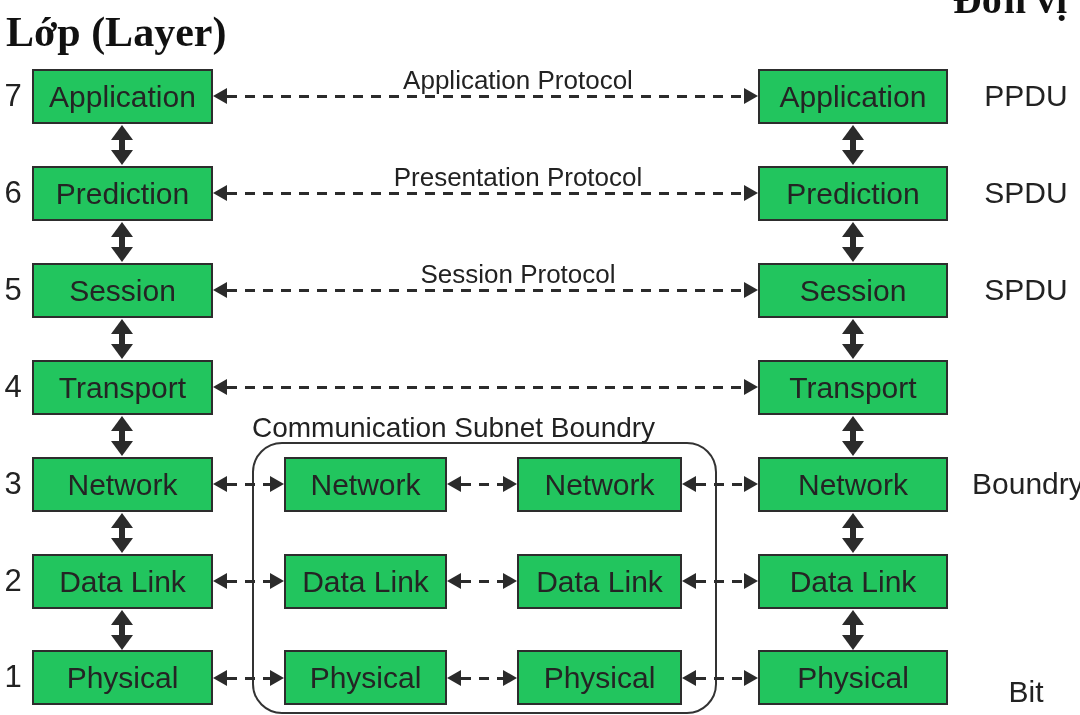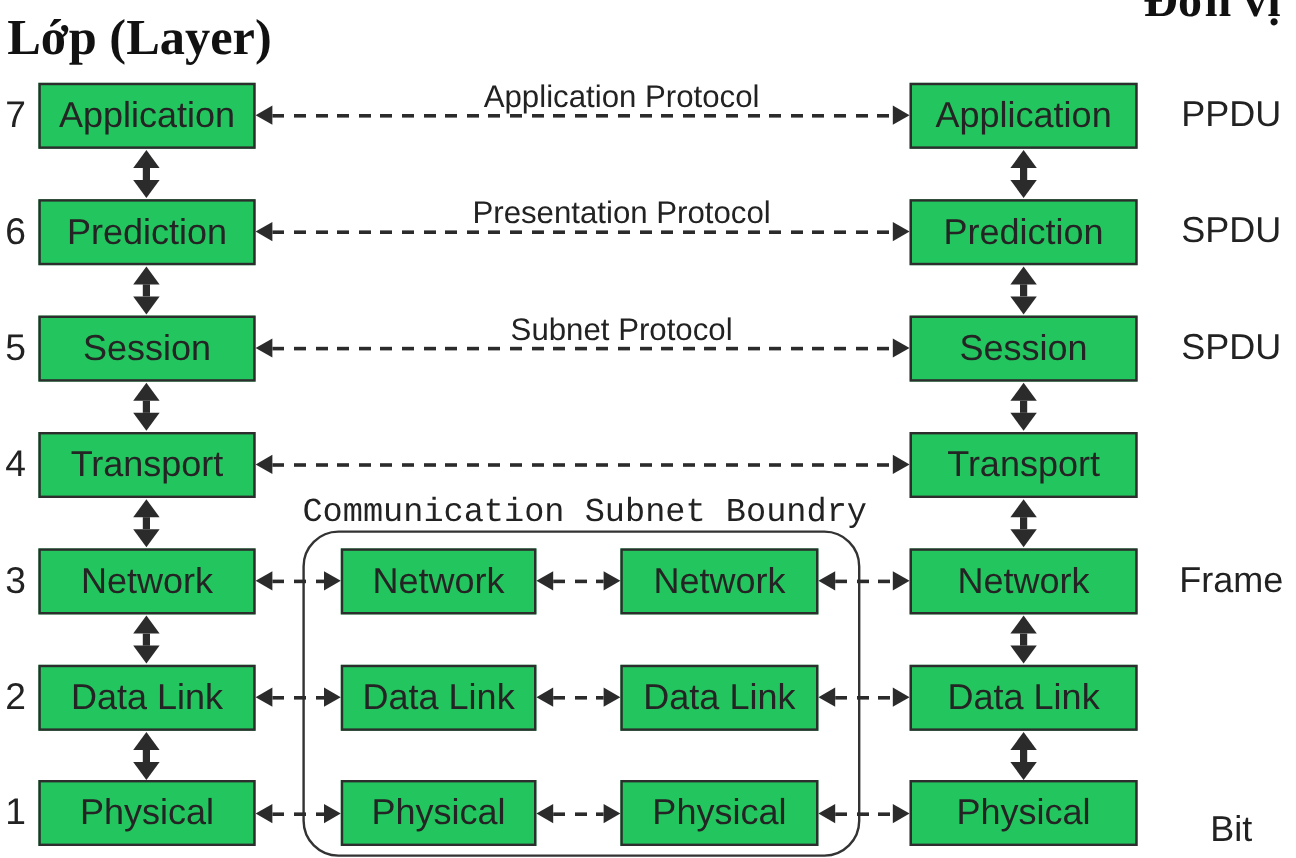--- a/index.html
+++ b/index.html
@@ -85,21 +85,21 @@
               border-right: 11px solid transparent; border-top: 15px solid var(--line); }
 
   
   .subnet-rect {
     position: absolute; left: 252px; top: 442px; width: 465px; height: 272px;
     border: 2px solid #333; border-radius: 30px; background: transparent; z-index: 0;
   }
   .subnet-label {
     position: absolute; left: 252px; top: 413px; width: 465px; height: 30px;
     font-size: 28px; line-height: 30px; text-align: left; color: #222;
-    white-space: nowrap; z-index: 3; font-family: Liberation Mono, monospace;
+    white-space: nowrap; z-index: 3;
   }
 </style>
 </head>
 <body>
 
 <div class="canvas">
 
   <div class="layer-header">Lớp (Layer)</div>
   <div class="unit-header">
     <div>Đơn vị</div>
@@ -126,21 +126,21 @@
   <div class="hconn" style="top:179px;left:213px;width:545px">
     <span class="tri-l"></span>
       <span class="dash"></span>
       <span class="tri-r"></span>
   </div>
   <div class="unit" style="top:174px">SPDU</div>
 
   <div class="num" style="top:270px">5</div>
   <div class="box lbox" style="top:263px">Session</div>
   <div class="box rbox" style="top:263px">Session</div>
-  <div class="plabel" style="top:261px">Subnet Protocol</div>
+  <div class="plabel" style="top:261px">Session Protocol</div>
   <div class="hconn" style="top:276px;left:213px;width:545px">
     <span class="tri-l"></span>
       <span class="dash"></span>
       <span class="tri-r"></span>
   </div>
   <div class="unit" style="top:271px">SPDU</div>
 
   <div class="num" style="top:367px">4</div>
   <div class="box lbox" style="top:360px">Transport</div>
   <div class="box rbox" style="top:360px">Transport</div>
@@ -163,21 +163,21 @@
   <div class="hconn" style="top:470px;left:447px;width:70px">
     <span class="tri-l"></span>
       <span class="dash"></span>
       <span class="tri-r"></span>
   </div>
   <div class="hconn" style="top:470px;left:682px;width:76px">
     <span class="tri-l"></span>
       <span class="dash"></span>
       <span class="tri-r"></span>
   </div>
-  <div class="unit" style="top:465px">Frame</div>
+  <div class="unit" style="top:465px">Boundry</div>
 
   <div class="num" style="top:561px">2</div>
   <div class="box lbox" style="top:554px">Data Link</div>
   <div class="box sboxl" style="top:554px">Data Link</div>
   <div class="box sboxr" style="top:554px">Data Link</div>
   <div class="box rbox" style="top:554px">Data Link</div>
   <div class="hconn" style="top:567px;left:213px;width:71px">
     <span class="tri-l"></span>
       <span class="dash"></span>
       <span class="tri-r"></span>

